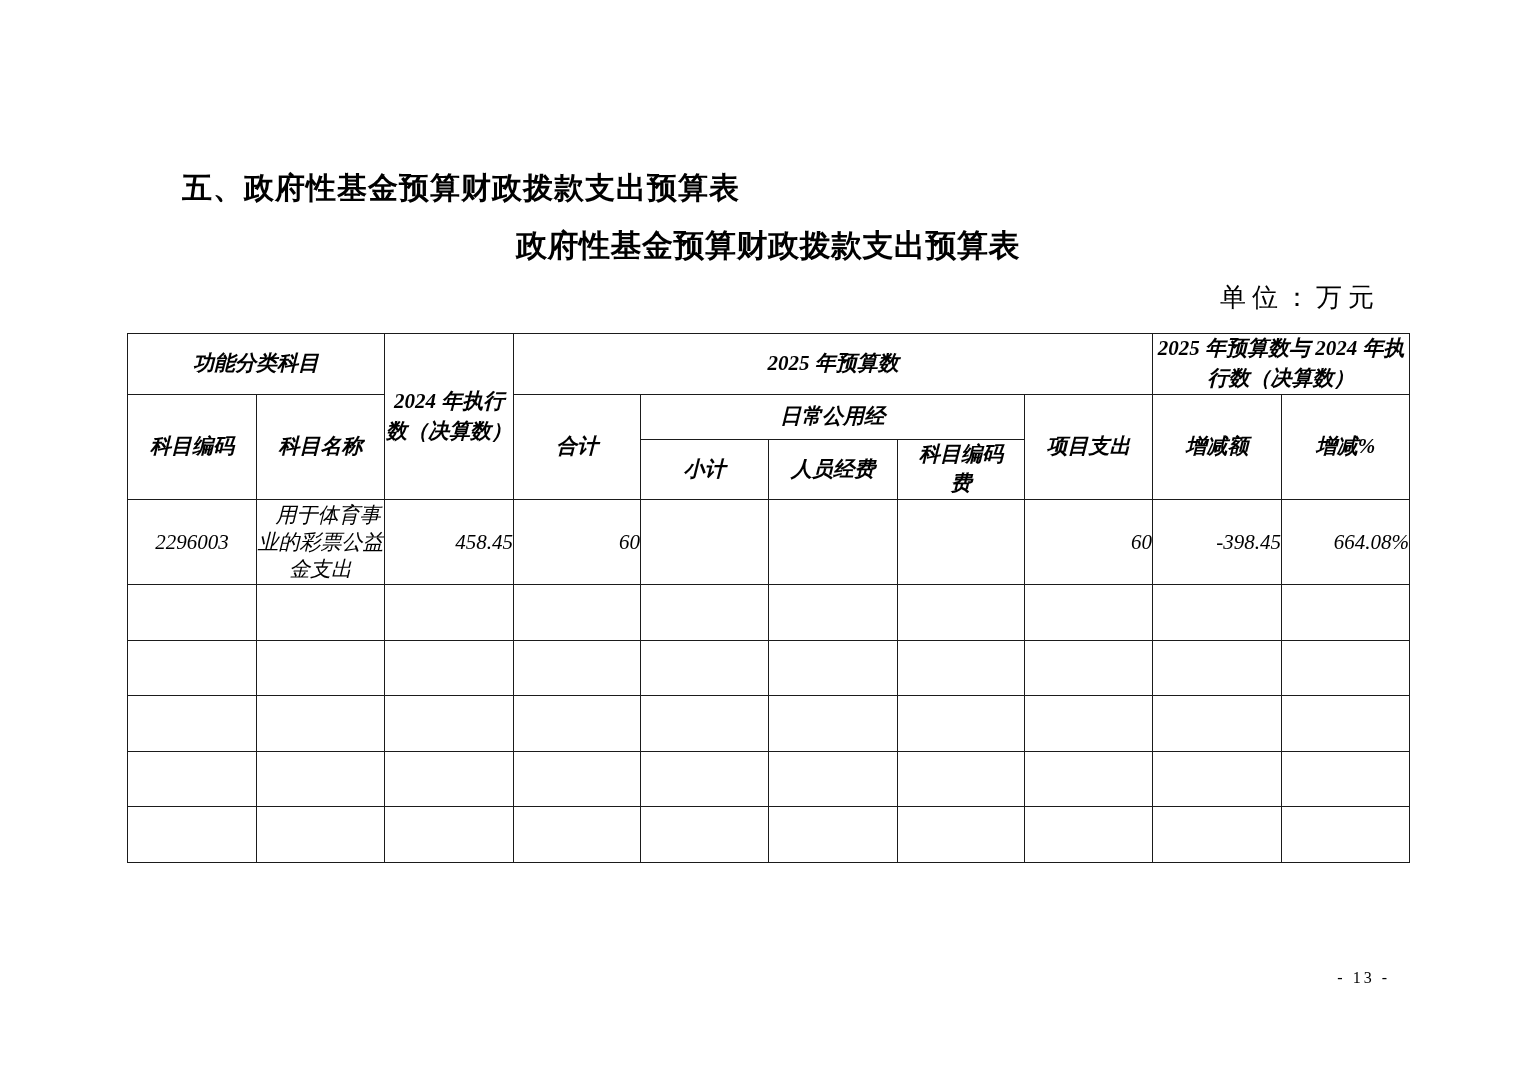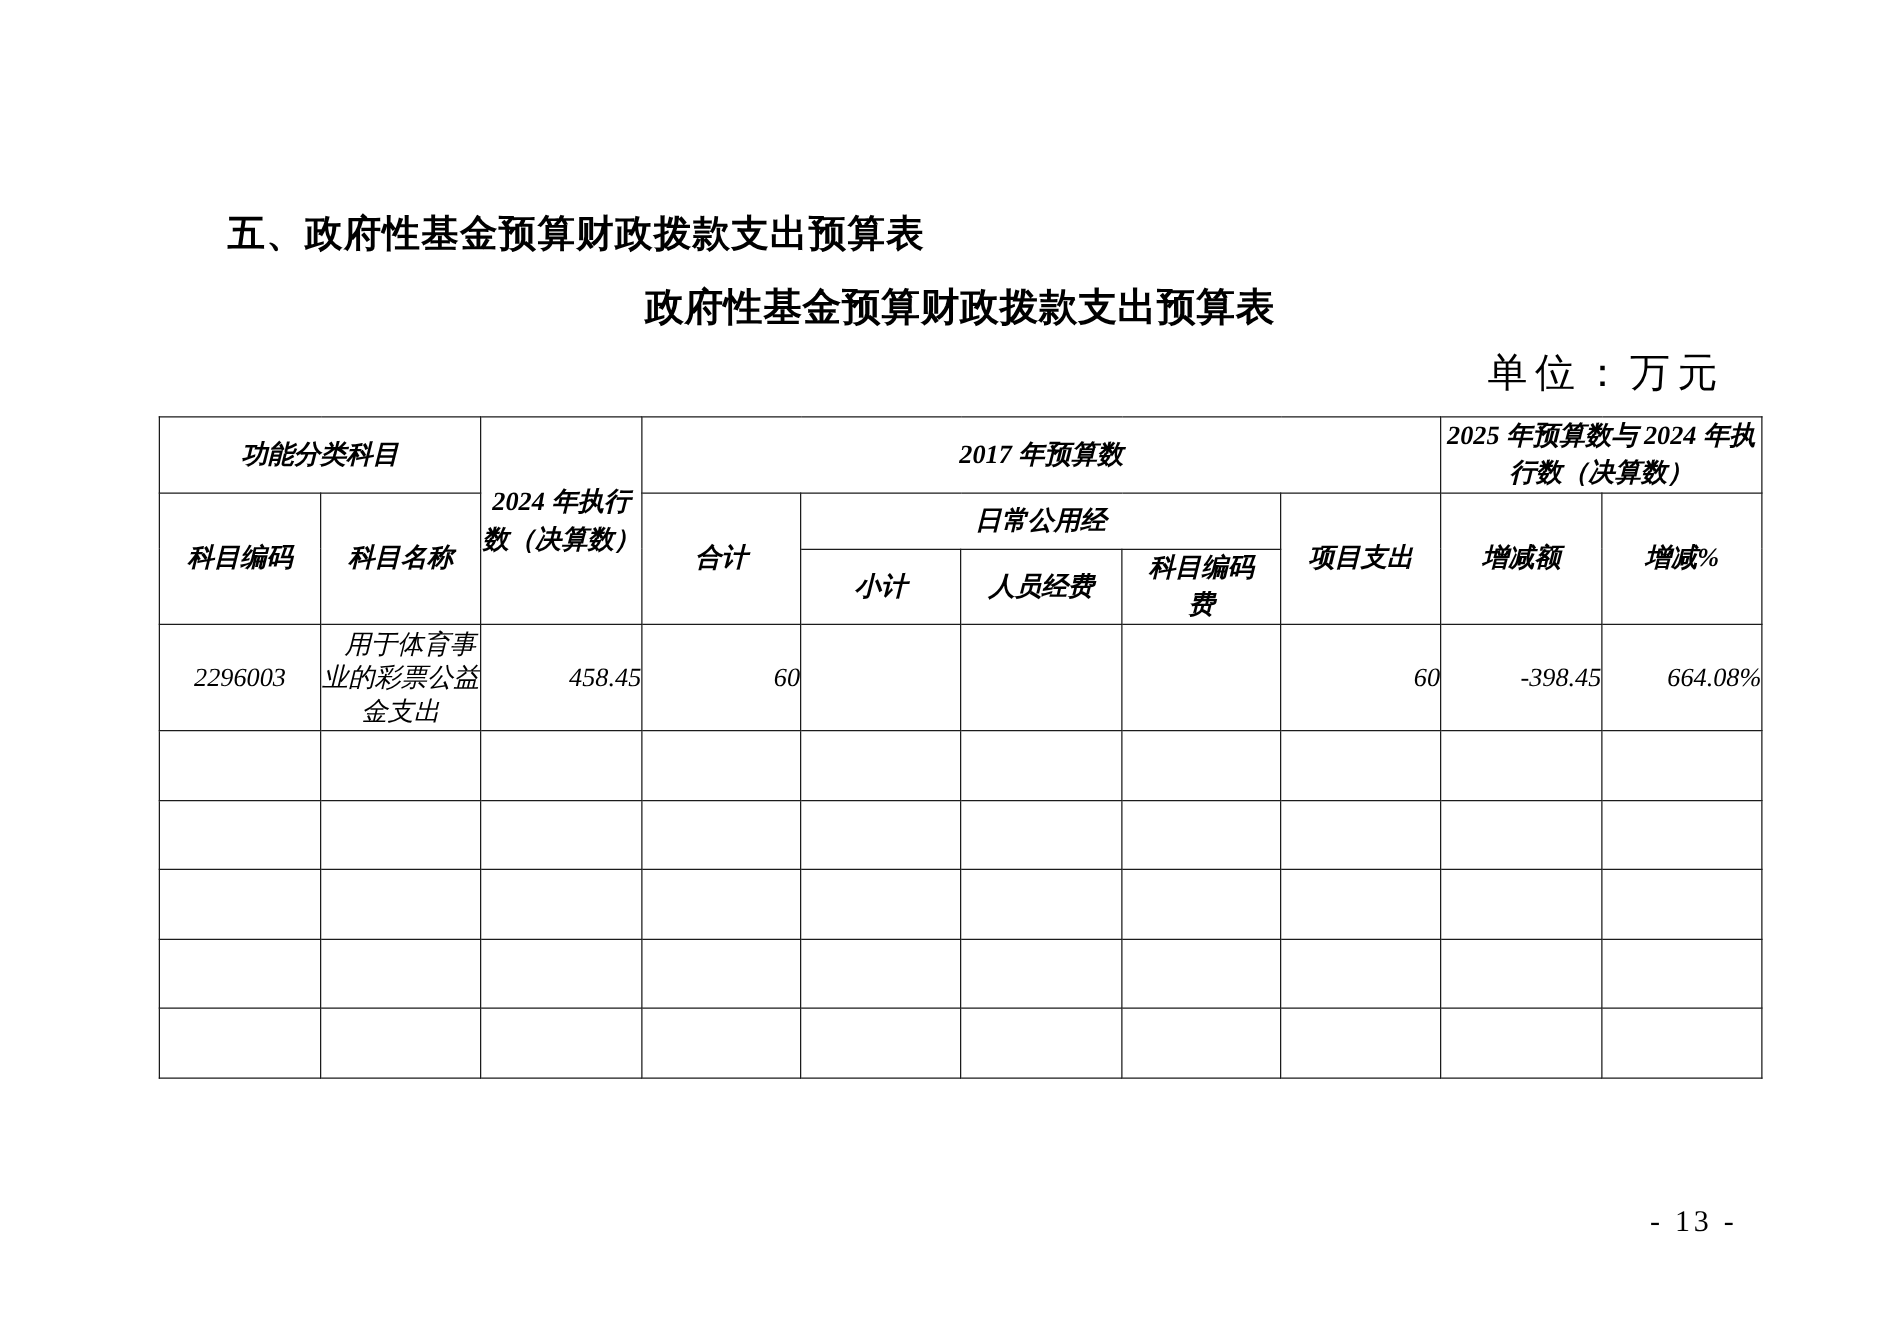--- a/index.html
+++ b/index.html
@@ -14,21 +14,21 @@
     font-family:"Liberation Sans", sans-serif;
     font-weight:bold; font-size:30px; line-height:38px; letter-spacing:1px;
   }
   .doc-title {
     position:absolute; left:127px; top:224px; width:1282px;
     text-align:center; font-weight:bold; font-size:31px; line-height:44px;
     letter-spacing:0.5px;
   }
   .unit-label {
     position:absolute; top:281px; right:140px;
-    font-size:32px; line-height:34px; letter-spacing:6px;
+    font-size:26px; line-height:34px; letter-spacing:6px;
   }
   table.budget {
     position:absolute; left:127px; top:333px; width:1282px;
     border-collapse:collapse; table-layout:fixed;
     border:1px solid #15803d;
     font-style:italic;
   }
   table.budget th, table.budget td {
     border:1.5px solid #1b1b1b;
     vertical-align:middle;
@@ -40,21 +40,21 @@
   table.budget th { font-weight:bold; text-align:center; line-height:1.42; }
   th.tall-lines { line-height:2.05; }
   td.ar { text-align:right; padding-right:9px; }
   td.al { text-align:center;  padding-left:12px; }
   td.name-cell {
     text-align:center; padding:0 3px; font-size:20px;
     line-height:27px; text-indent:15px;
   }
   .page-number {
     position:absolute; top:963px; right:130px;
-    font-size:24px; line-height:30px; letter-spacing:3px;
+    font-size:16px; line-height:30px; letter-spacing:3px;
   }
 </style>
 </head>
 <body>
 
 <div class="section-heading">五、政府性基金预算财政拨款支出预算表</div>
 
 <div class="doc-title">政府性基金预算财政拨款支出预算表</div>
 
 <div class="unit-label">单位：万元</div>
@@ -70,21 +70,21 @@
     <col style="width:127px">
       <col style="width:128px">
       <col style="width:129px">
     <col style="width:128px">
   </colgroup>
   <tbody>
       <tr style="height:55px">
     <th colspan="2">功能分类科目</th>
     <th rowspan="3" class="tall-lines">2024 年执行
 数（决算数）</th>
-    <th colspan="5">2017 年预算数</th>
+    <th colspan="5">2025 年预算数</th>
     <th colspan="2">2025 年预算数与 2024 年执
 行数（决算数）</th>
   </tr>
   <tr style="height:45px">
     <th rowspan="2">科目编码</th>
     <th rowspan="2">科目名称</th>
     <th rowspan="2">合计</th>
     <th colspan="3">日常公用经</th>
     <th rowspan="2">项目支出</th>
     <th rowspan="2">增减额</th>

